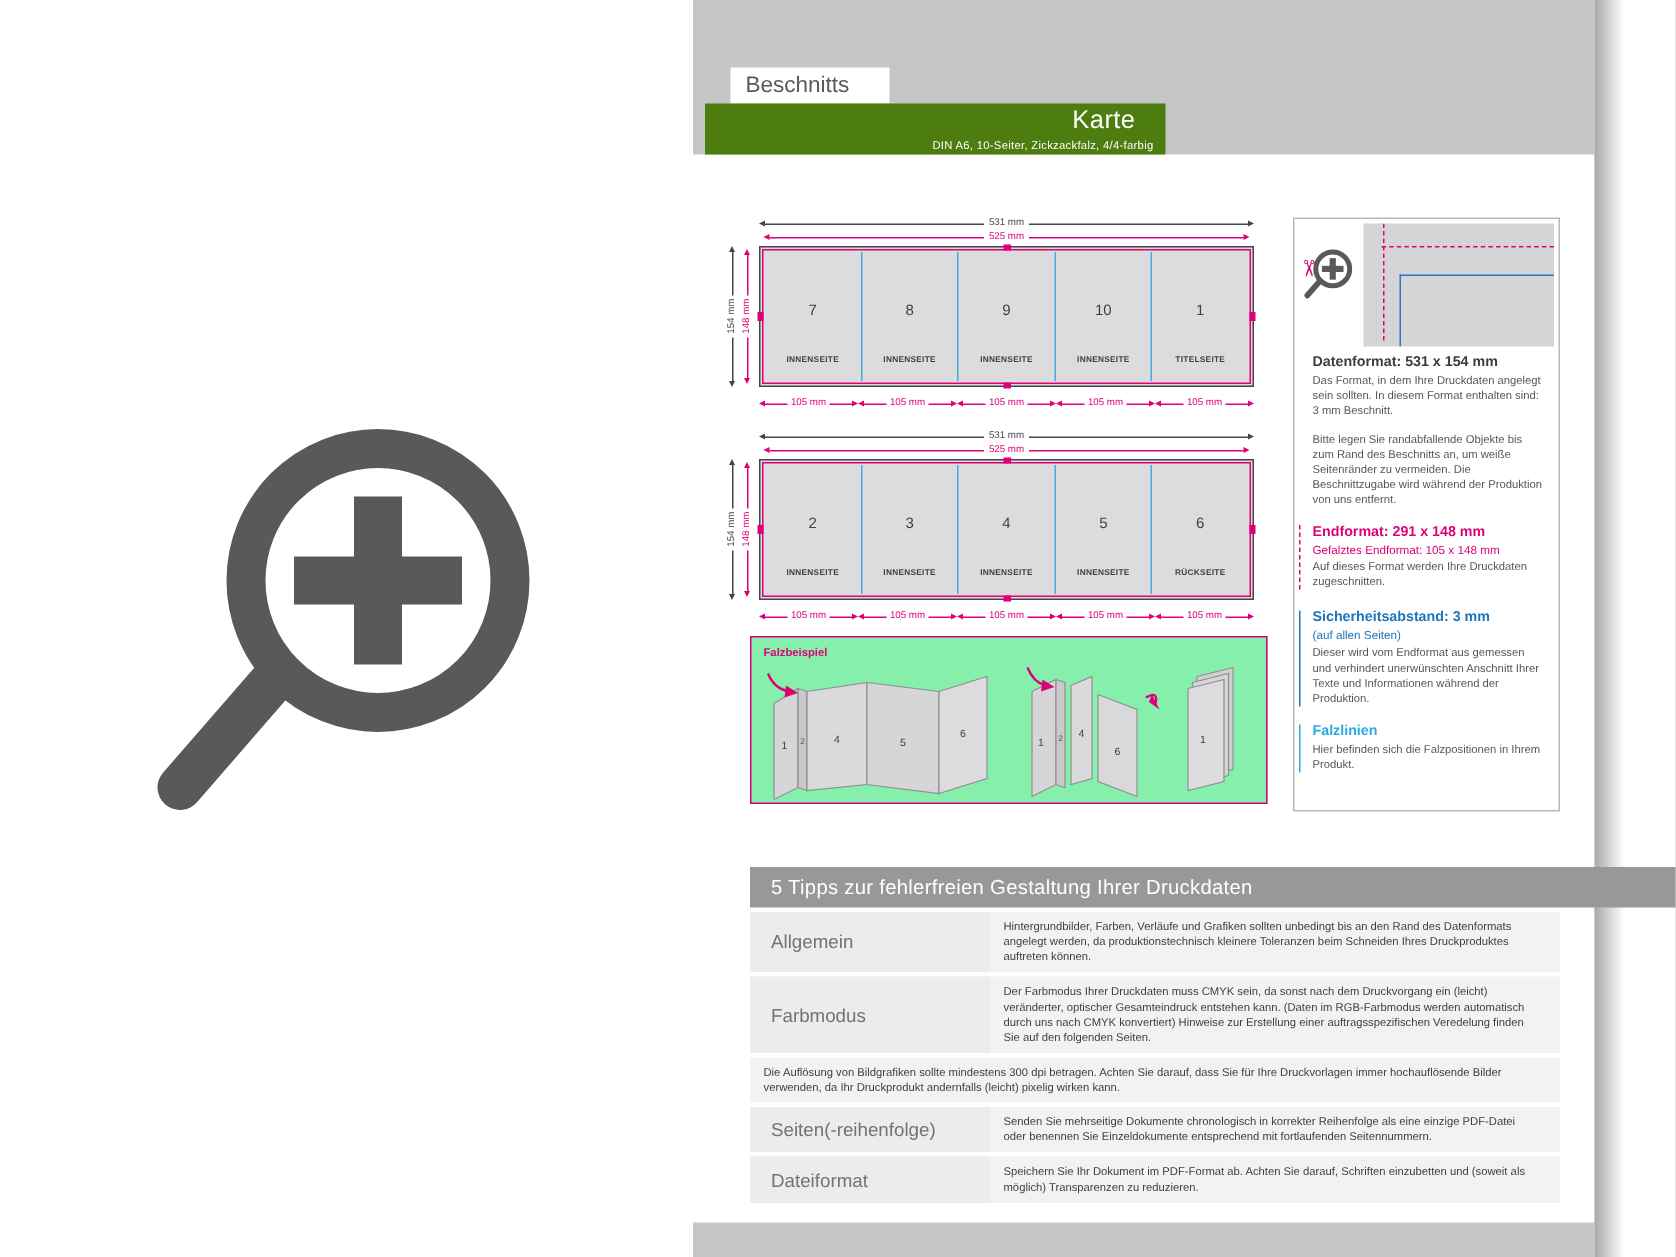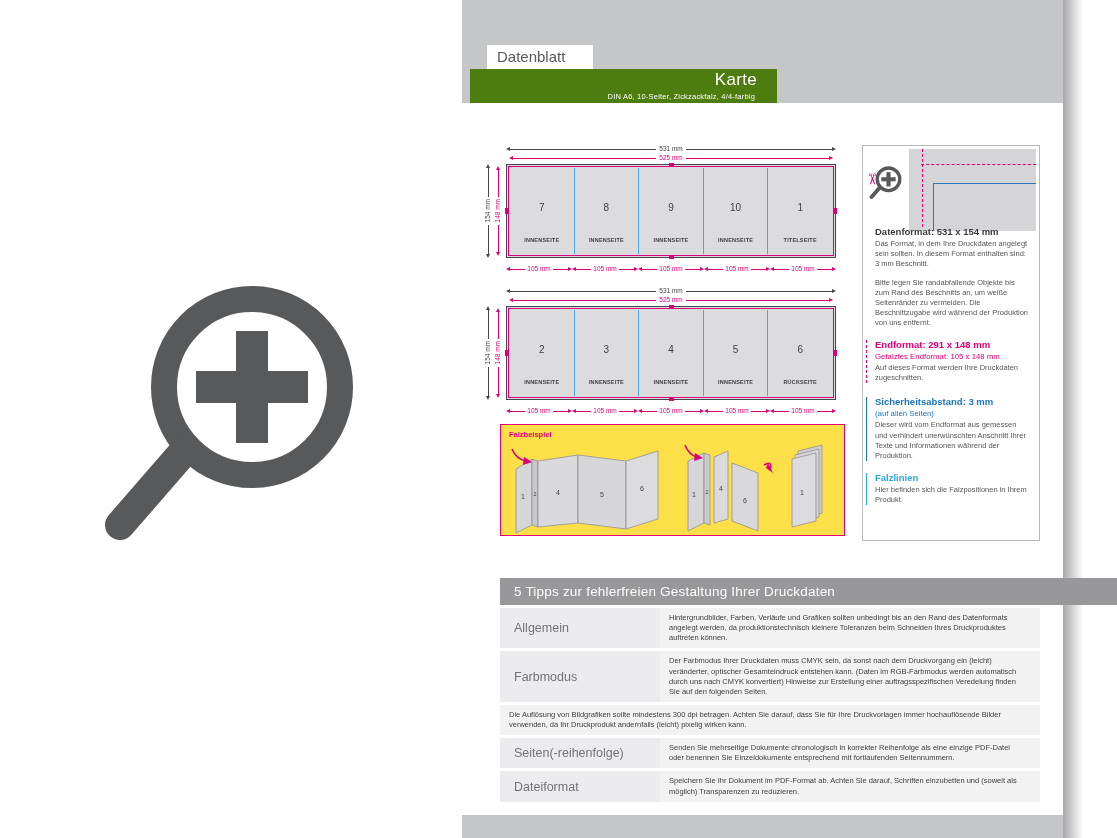--- a/index.html
+++ b/index.html
@@ -15,21 +15,21 @@
   .gray-bg{left:462px;top:0;width:601px;height:838px;background:#c5c6c8;}
   .page{left:462px;top:103px;width:601px;height:712px;background:#ffffff;}
   .page-shadow{left:1063px;top:0;width:20px;height:838px;
     background:linear-gradient(to right,#a9a9ab,rgba(255,255,255,0));}
 
   
   .tab{left:487px;top:45px;width:106px;height:24px;background:#ffffff;
     color:#595a5c;font-size:15px;line-height:24px;padding-left:10px;box-sizing:border-box;}
   .band{left:470px;top:69px;width:307px;height:34px;background:#4d7c0f;color:#fff;}
   .band-title{position:absolute;right:20px;top:1px;font-size:17px;font-weight:400;letter-spacing:.3px;}
-  .band-sub{position:absolute;right:22px;bottom:2px;font-size:7.5px;letter-spacing:.2px;margin-left:14px;}
+  .band-sub{position:absolute;right:8px;bottom:2px;font-size:7.5px;letter-spacing:.2px;margin-left:14px;}
 
   
   .diagram{width:362px;height:132px;}
   .d1{left:484px;top:146px;}
   .d2{left:484px;top:288px;}
   .hdim{position:absolute;display:flex;align-items:center;font-size:6.5px;line-height:1;white-space:nowrap;}
   .hdim .ln{flex:1;height:1px;background:currentColor;}
   .hdim .lbl{margin:0 3px;}
   .tl{width:0;height:0;border-top:2.5px solid transparent;border-bottom:2.5px solid transparent;border-right:4.5px solid currentColor;}
   .tr{width:0;height:0;border-top:2.5px solid transparent;border-bottom:2.5px solid transparent;border-left:4.5px solid currentColor;}
@@ -57,32 +57,32 @@
   .mk-t{left:calc(50% - 2.5px);top:-2px;width:5px;height:4px;}
   .mk-b{left:calc(50% - 2.5px);bottom:-2px;width:5px;height:4px;}
   .mk-l{left:-2px;top:calc(50% - 3px);width:4px;height:6px;}
   .mk-r{right:-2px;top:calc(50% - 3px);width:4px;height:6px;}
   .botdims{position:absolute;left:22px;top:120px;width:330px;display:flex;}
   .seg{flex:1;display:flex;align-items:center;color:#dd0077;font-size:6.5px;line-height:1;white-space:nowrap;}
   .seg .ln{flex:1;height:1px;background:currentColor;}
   .seg .slbl{margin:0 2px;}
 
   
-  .foldbox{left:500px;top:424px;width:345px;height:112px;border:1px solid #dd0077;background:#fde047;box-sizing:border-box;}
+  .foldbox{left:500px;top:424px;width:345px;height:112px;border:1px solid #dd0077;background:#86efac;box-sizing:border-box;}
   .foldlabel{position:absolute;left:8px;top:5px;font-size:7.5px;font-weight:bold;color:#dd0077;}
 
   
   .info{left:862px;top:145px;width:178px;height:396px;background:#fff;border:1px solid #b9b9bb;box-sizing:border-box;}
   .corner{position:absolute;left:46px;top:3px;right:3px;height:82px;background:#d5d5d7;overflow:hidden;}
   .c-dh{position:absolute;top:15px;left:12px;right:0;border-top:1.5px dashed #dd0077;}
   .c-dv{position:absolute;left:13px;top:0;bottom:4px;border-left:1.5px dashed #dd0077;}
   .c-bh{position:absolute;top:34px;left:24px;right:0;border-top:1.5px solid #2e77bc;}
   .c-bv{position:absolute;left:24px;top:34px;bottom:0;border-left:1.5px solid #2e77bc;}
   .scissors{position:absolute;left:3px;top:24px;color:#dd0077;font-size:15px;transform:rotate(90deg);}
-  .info-texts{position:absolute;left:12px;right:9px;top:80px;}
+  .info-texts{position:absolute;left:12px;right:9px;top:90px;}
   .sec{position:relative;}
   .sec-title{font-size:9.5px;font-weight:bold;color:#3c3c3f;margin-bottom:2px;}
   .sec-title.mag{color:#dd0077;}
   .sec-title.blu{color:#1c75bc;}
   .sec-title.cyn{color:#29abe2;}
   .sec-sub{font-size:7.8px;margin-bottom:2px;}
   .sec-sub.mag{color:#dd0077;}
   .sec-sub.blu{color:#1c75bc;}
   .sec-body{font-size:7.5px;line-height:1.34;color:#57575a;}
   .sec.line-mag::before{content:"";position:absolute;left:-9px;top:1px;bottom:0;border-left:1px dashed #dd0077;}
@@ -108,21 +108,21 @@
   <circle cx="152" cy="102" r="88" fill="none" stroke="#58595b" stroke-width="26"></circle>
   <line x1="86" y1="164" x2="20" y2="240" stroke="#58595b" stroke-width="30" stroke-linecap="round"></line>
   <rect x="96" y="86" width="112" height="32" fill="#58595b"></rect>
   <rect x="136" y="46" width="32" height="112" fill="#58595b"></rect>
 </svg>
 
 <div class="abs gray-bg"></div>
 <div class="abs page"></div>
 <div class="abs page-shadow"></div>
 
-<div class="abs tab">Datenblatt</div>
+<div class="abs tab">Beschnitts</div>
 <div class="abs band">
   <div class="band-title">Karte</div>
   <div class="band-sub">DIN A6, 10-Seiter, Zickzackfalz, 4/4-farbig</div>
 </div>
 
 <div class="abs diagram d1">
   <div class="hdim dim-dark w-out">
     <i class="tl"></i>
       <span class="ln"></span>
       <span class="lbl">531 mm</span>

